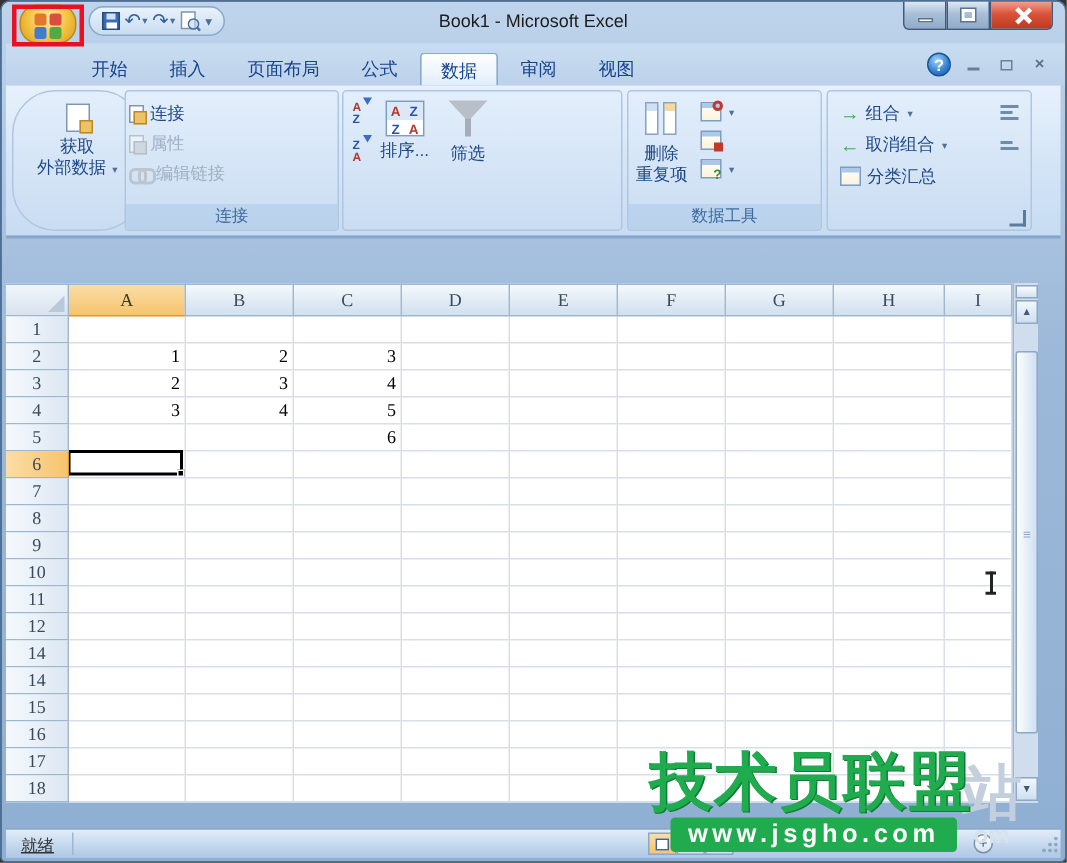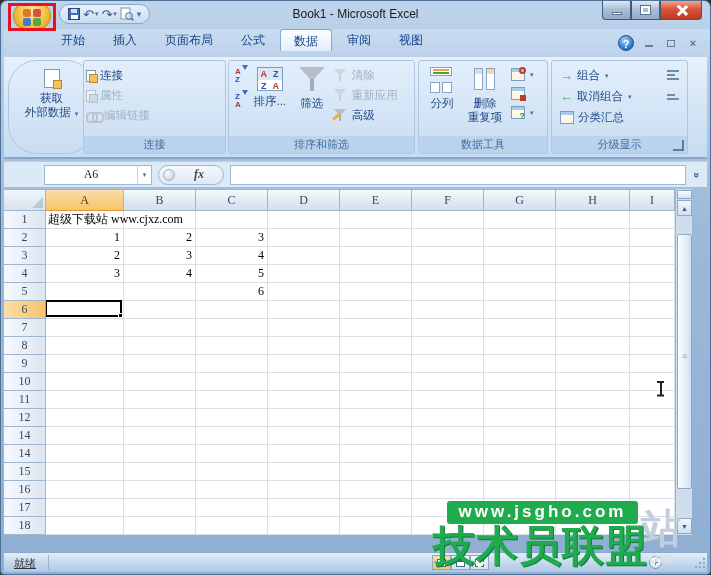--- a/index.html
+++ b/index.html
@@ -21,21 +21,21 @@
   .wbtn{width:29px;height:19px;border:1px solid #41597a;border-top:none;display:flex;align-items:center;justify-content:center;
         background:linear-gradient(#dfeaf5,#a9bfd8 45%,#90abc9);}
   .wbtn:first-child{border-radius:0 0 0 4px;}
   #closebtn{width:42px;background:linear-gradient(#f3a38b,#d9543a 45%,#c03a22);border-radius:0 0 4px 0;}
   .minbar{width:10px;height:3px;background:#fff;border:1px solid #5d7290;margin-top:6px;}
   .restbox{width:9px;height:8px;border:2px solid #fff;outline:1px solid #5d7290;background:transparent;}
   .xmark{position:relative;width:11px;height:11px;}
   .xmark::before,.xmark::after{content:"";position:absolute;left:5px;top:-1px;width:2.5px;height:13px;background:#fff;}
   .xmark::before{transform:rotate(45deg);}.xmark::after{transform:rotate(-45deg);}
   
-  #tabrow{position:absolute;left:3px;right:0;top:28px;height:28px;background:linear-gradient(#c9dcf1,#bcd2ea);display:flex;}
+  #tabrow{position:absolute;left:3px;right:0;top:28px;height:28px;background:linear-gradient(#c9dcf1,#bcd2ea);display:flex;align-items:flex-end;}
   .rtab{height:22px;padding:3px 13px;font-size:12px;color:#15428b;margin-right:2px;}
   .rtab.active{background:linear-gradient(#fdfeff,#eef5fd 60%,#e0edf9);border:1px solid #8aa8c8;border-bottom:none;
       border-radius:3px 3px 0 0;color:#15428b;}
   #tabrow .spacer{width:44px;}
   #ribbonctl{position:absolute;right:10px;top:34px;display:flex;align-items:center;gap:8px;}
   #helpbtn{width:16px;height:16px;border-radius:50%;background:radial-gradient(circle at 40% 30%,#9fd4ff,#2f7fd0 60%,#1b5fa8);
      color:#fff;font-size:11px;font-weight:bold;text-align:center;line-height:16px;border:1px solid #1c538f;}
   .sctl{width:14px;height:12px;display:flex;align-items:center;justify-content:center;color:#5a7188;}
   .sminbar{width:8px;height:2px;background:#6a8099;margin-top:5px;}
   .srest{width:8px;height:7px;border:1.5px solid #6a8099;}
@@ -309,53 +309,25 @@
               <span style="color:#2a52a8;background:#dce8f8;">Z</span>
             <span style="color:#2a52a8;">Z</span>
               <span style="color:#b03a2e;">A</span>
           </span>
           <span class="bl">排序...</span>
         </div>
         <div class="bigbtn" style="width:40px;">
           <span class="funnel-l"></span>
           <span class="bl">筛选</span>
         </div>
-        <div class="smallcol" style="margin-left:2px;">
-          <div class="smallbtn disabled">
-            <span class="ic funnel-s"></span>
-            <span>清除</span>
-          </div>
-          <div class="smallbtn disabled">
-            <span class="ic funnel-s"></span>
-            <span>重新应用</span>
-          </div>
-          <div class="smallbtn">
-            <span class="ic funnel-s" style="filter:none;">
-                <span style="position:absolute;left:-2px;top:6px;width:9px;height:2.5px;background:#e8b43a;transform:rotate(-40deg);"></span>
-              </span>
-            <span>高级</span>
-          </div>
-        </div>
-      </div>
-      <div class="rg-label">排序和筛选</div>
+      </div>
     </div>
 
     <div class="rgroup" style="left:414px;width:130px;">
       <div class="rg-body">
-        <div class="bigbtn" style="width:42px;margin-left:2px;">
-          <span class="splitcols">
-            <span class="t">
-                <i></i>
-                <i style="background:#4a9e47;"></i>
-              </span>
-            <span class="b1"></span>
-              <span class="b2"></span>
-          </span>
-          <span class="bl">分列</span>
-        </div>
         <div class="bigbtn" style="width:44px;">
           <span class="dupcols">
               <i></i>
               <i></i>
             </span>
           <span class="bl"><span>删除</span><br><span>重复项</span></span>
         </div>
         <div class="smallcol" style="margin-left:4px;gap:6px;">
           <div class="smallbtn">
             <span class="ic minigrid">
@@ -406,37 +378,24 @@
               </span>
             </div>
           <div class="ibtn">
               <span class="outlines">
                 <i style="width:8px;"></i>
                 <i></i>
               </span>
             </div>
         </div>
       </div>
-      <div class="rg-label">分级显示</div>
       <div style="position:absolute;right:3px;bottom:2px;width:11px;height:11px;border-right:2px solid #5a7aa0;border-bottom:2px solid #5a7aa0;"></div>
     </div>
   </div>
 
-  <div id="fbar">
-    <div id="namebox">
-      <span class="nb">A6</span>
-      <span id="nbdrop">▾</span>
-    </div>
-    <div id="fxpill">
-      <span class="knob"></span>
-      <span class="fx">fx</span>
-    </div>
-    <div id="finput"></div>
-    <div id="fexpand">»</div>
-  </div>
 
   <div id="sheetarea">
     <div id="colheads">
       <div id="corner"></div>
     <div class="colh sel" style="width: 78px;">A</div>
         <div class="colh" style="width: 72px;">B</div>
         <div class="colh" style="width: 72px;">C</div>
         <div class="colh" style="width: 72px;">D</div>
         <div class="colh" style="width: 72px;">E</div>
         <div class="colh" style="width: 72px;">F</div>
@@ -458,21 +417,20 @@
         <div class="rowh">11</div>
         <div class="rowh">12</div>
         <div class="rowh">14</div>
         <div class="rowh">14</div>
         <div class="rowh">15</div>
         <div class="rowh">16</div>
         <div class="rowh">17</div>
         <div class="rowh">18</div>
       </div>
     <div id="cells">
-      <div id="overflowtext">超级下载站 www.cjxz.com</div>
       <div id="selbox" style="left: -1px; top: 89px; width: 77px; height: 17px;">
           <span class="handle"></span>
         </div>
     <div class="cellrow">
           <div class="cell" style="width: 78px;"></div>
           <div class="cell" style="width: 72px;"></div>
           <div class="cell" style="width: 72px;"></div>
           <div class="cell" style="width: 72px;"></div>
           <div class="cell" style="width: 72px;"></div>
           <div class="cell" style="width: 72px;"></div>
@@ -692,17 +650,17 @@
           <span class="g" style="border-style:dashed;"></span>
         </span>
     </div>
     <span id="zoomplus">+</span>
     <span id="grip"></span>
   </div>
 
   <div id="ghost1">站</div>
   <div id="ghost2">om</div>
   <div id="wm">
+    <div id="wmtitle">技术员联盟</div>
     <div id="wmbar">www.jsgho.com</div>
-    <div id="wmtitle">技术员联盟</div>
   </div>
 
 </div>
 
 </body></html>

